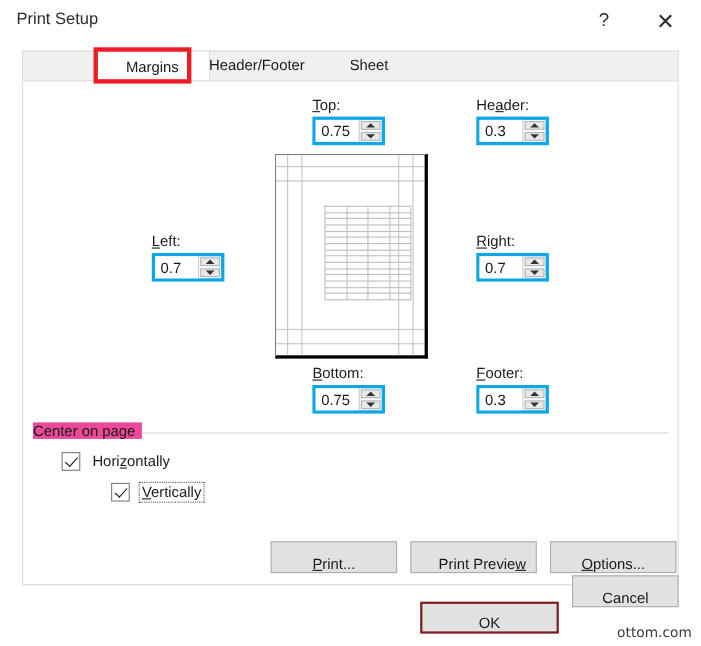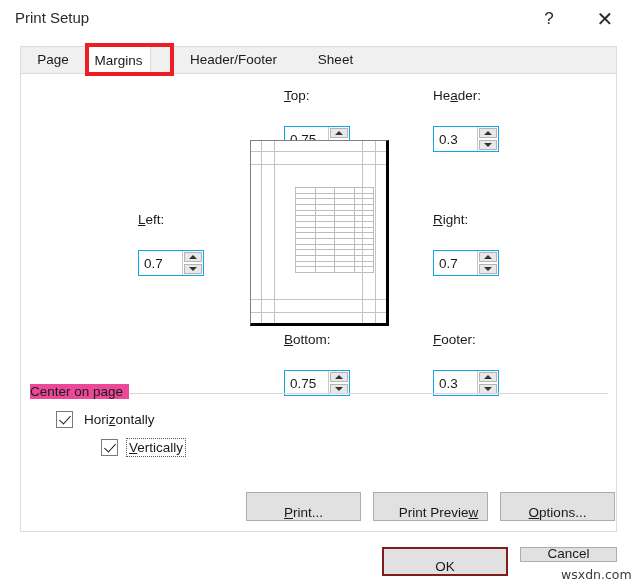--- a/index.html
+++ b/index.html
@@ -79,21 +79,21 @@
     background: transparent;
     white-space: nowrap;
   }
   .tab.selected {
     background: #ffffff;
     border: 1px solid #dcdcdc;
     border-bottom: 1px solid #ffffff;
     height: 28px;
   }
   #tab-page     { left: 2px;   width: 62px; }
-  #tab-margins  { left: 66px;  width: 65px; }
+  #tab-margins  { left: 66px;  width: 105px; }
   #tab-hf       { left: 155px; width: 117px; }
   #tab-sheet    { left: 274px; width: 83px; }
 
   
   .annotation-box {
     position: absolute;
     left: 85px; top: 43px;
     width: 89px; height: 33px;
     border: 4px solid #ee1c25;
     box-sizing: border-box;
@@ -120,25 +120,24 @@
     left: 0; top: 0;
     font-size: 13.5px;
     color: #1a1a1a;
     white-space: nowrap;
   }
   .field-label u { text-decoration: underline; }
   .spinbox {
     position: absolute;
     left: 0; top: 18px;
     width: 66px; height: 26px;
-    border: 1px solid #0ea5e9;
-    background: #ffffff;
-    box-sizing: border-box;
-    display: flex;
-    margin-top: 20px;
+    border: 3px solid #0ea5e9;
+    background: #ffffff;
+    box-sizing: border-box;
+    display: flex;
   }
   .spin-value {
     flex: 1;
     padding-left: 5px;
     display: flex;
     align-items: center;
     font-size: 13.5px;
     color: #1a1a1a;
     background: #ffffff;
     overflow: hidden;
@@ -295,21 +294,21 @@
     color: #1a1a1a;
     white-space: nowrap;
   }
   #btn-print         { left: 246px; top: 492px; width: 115px; height: 29px; }
   #btn-print-preview { left: 373px; top: 492px; width: 115px; height: 29px; padding-left: 16px; }
   #btn-options       { left: 500px; top: 492px; width: 115px; height: 29px; }
   #btn-ok {
     left: 382px; top: 547px; width: 126px; height: 29px;
     border: 2px solid #7f1d1d;
   }
-  #btn-cancel { left: 520px; top: 547px; width: 97px; height: 15px; }
+  #btn-cancel { left: 520px; top: 523px; width: 97px; height: 29px; }
 
   .watermark {
     position: absolute;
     left: 561px; top: 567px;
     font-size: 12.5px;
     color: #3a3a3a;
     font-family: "DejaVu Sans", sans-serif;
     white-space: nowrap;
     z-index: 40;
   }
@@ -322,21 +321,20 @@
   <div class="title-btn help-btn">
     <span>?</span>
   </div>
   <div class="title-btn close-btn">
     <span class="close-glyph">✕</span>
   </div>
 </div>
 
 <div class="tabstrip">
   <div class="tabstrip-bg"></div>
-  <div class="tab" id="tab-page">Page</div>
   <div class="tab selected" id="tab-margins">Margins</div>
   <div class="tab" id="tab-hf">Header/Footer</div>
   <div class="tab" id="tab-sheet">Sheet</div>
 </div>
 <div class="annotation-box"></div>
 
 <div class="panel">
 
   <div class="field" id="field-top">
     <div class="field-label"><u>T</u>op:</div>
@@ -520,13 +518,13 @@
   </div>
 <div class="btn" id="btn-print-preview">
     <span>Print Previe<u>w</u></span>
   </div>
 <div class="btn" id="btn-options">
     <span><u>O</u>ptions...</span>
   </div>
 <div class="btn" id="btn-ok">OK</div>
 <div class="btn" id="btn-cancel">Cancel</div>
 
-<div class="watermark">wsxdn.com</div>
+<div class="watermark">ottom.com</div>
 
 </body></html>

